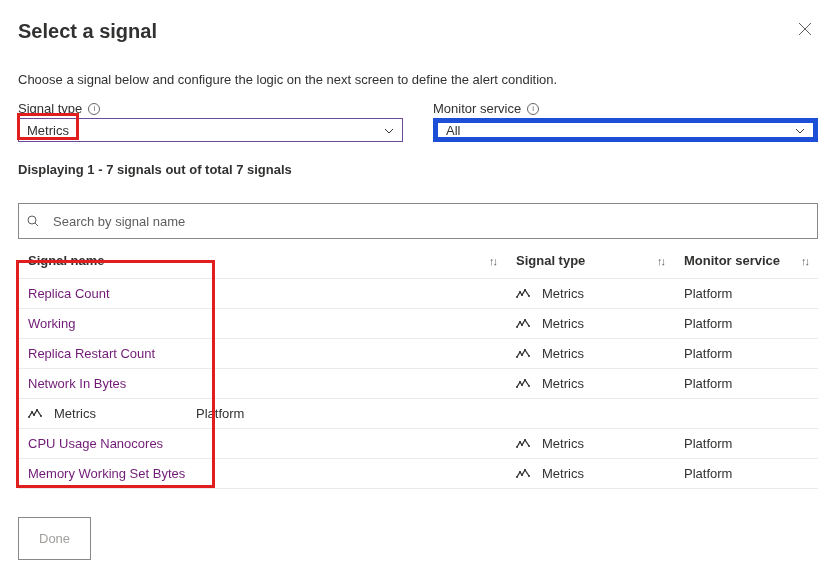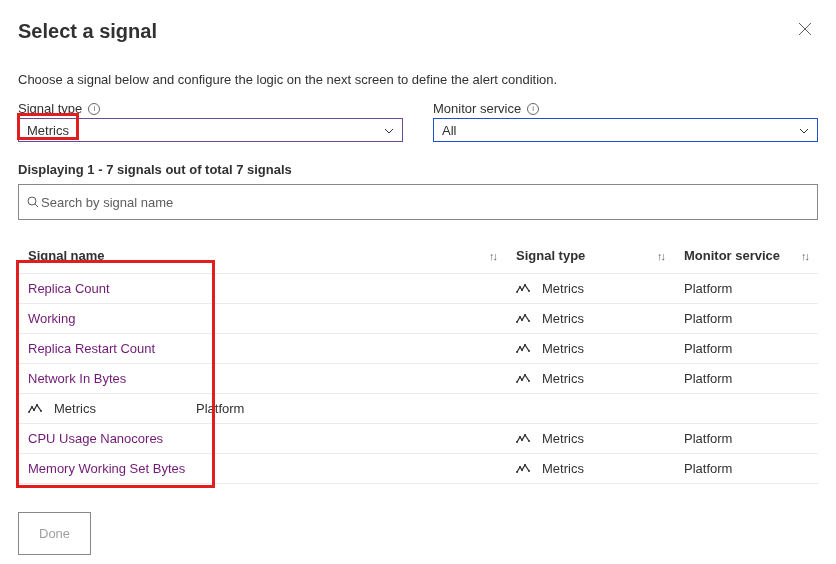--- a/index.html
+++ b/index.html
@@ -59,21 +59,21 @@
     height: 12px;
     border: 1px solid #666;
     border-radius: 50%;
     font-size: 8px;
     line-height: 10px;
     justify-content: center;
     align-items: center;
     color: #666;
   }
   .select {
-    border: 1px solid #1d4ed8;
+    border: 5px solid #1d4ed8;
     height: 24px;
     display: flex;
     align-items: center;
     justify-content: space-between;
     padding: 0 8px;
     background: #fff;
     cursor: pointer;
     font-size: 13px;
   }
   .select.signal-type {
@@ -98,30 +98,30 @@
   .hl-signals {
     top: 260px;
     left: 16px;
     width: 199px;
     height: 228px;
   }
   .summary {
     font-size: 13px;
     font-weight: 600;
     color: #323130;
-    margin-bottom: 7px;
+    margin-bottom: 26px;
   }
   .search {
     display: flex;
     align-items: center;
-    gap: 2px;
+    gap: 14px;
     border: 1px solid #8a8886;
     height: 36px;
     padding: 0 8px;
-    margin-bottom: 22px;
+    margin-bottom: 8px;
   }
   .search input {
     border: none;
     outline: none;
     flex: 1;
     font-size: 13px;
     font-family: inherit;
     color: #323130;
   }
   .search input::placeholder { color: #605e5c; }

